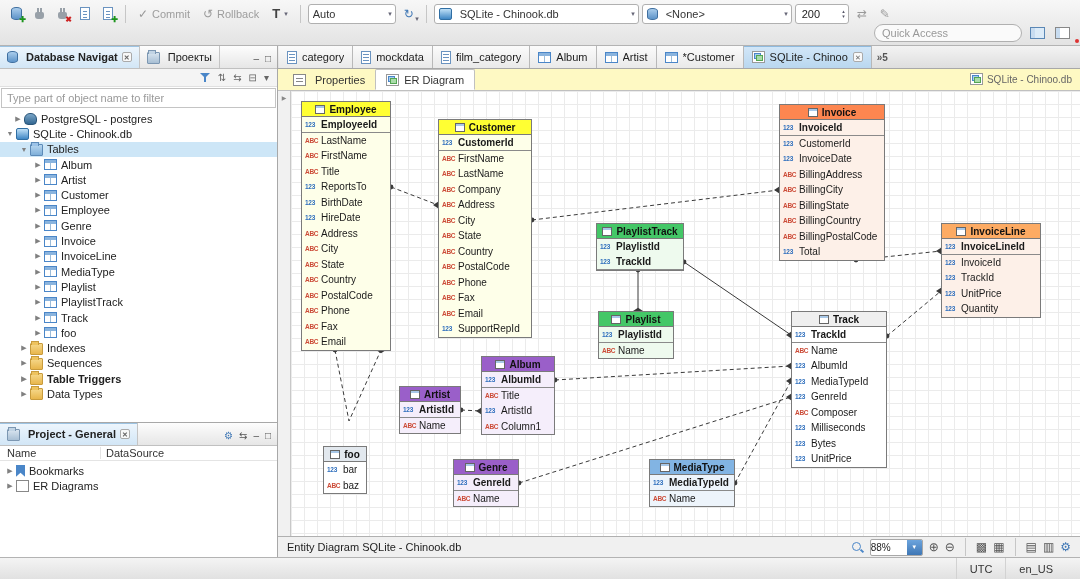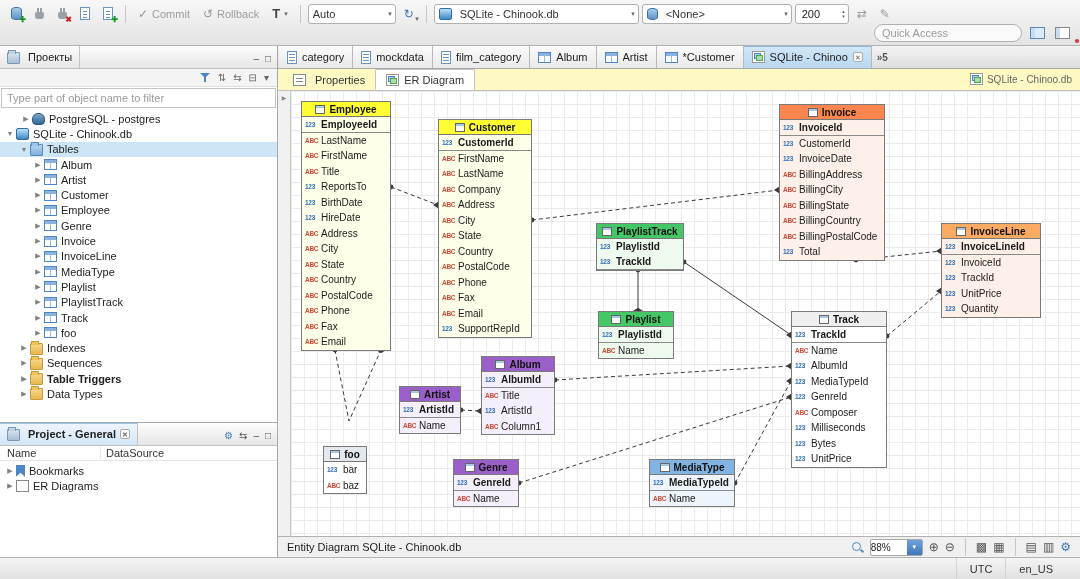--- a/index.html
+++ b/index.html
@@ -220,39 +220,44 @@
           <span class="persp"></span>
         </span>
     </div>
   </div>
 
   <div class="main">
 
     <div class="sidebar">
       <div style="height:377px; display:flex; flex-direction:column; border-bottom:1px solid #a8a8a8;">
         <div class="panel-tabs">
+          <div class="ptab active">
+            <span class="ti db-nav"></span>
+            <span>Database Navigat</span>
+            <span class="close">✕</span>
+          </div>
           <div class="ptab">
             <span class="ti projects"></span>
             <span>Проекты</span>
           </div>
           <span class="corner-icons">
             <span>–</span>
             <span>□</span>
           </span>
         </div>
         <div class="tree-toolbar">
           <span class="funnel"></span>
           <span>⇅</span>
           <span>⇆</span>
           <span>⊟</span>
           <span>▾</span>
         </div>
         <input class="filter-input" placeholder="Type part of object name to filter" style="">
         <div class="tree">
-            <div class="tree-row" style="padding-left: 20px;">
+            <div class="tree-row" style="padding-left: 12px;">
               <span class="expander">▶</span>
               <span class="ti postgres"></span>
               <span class="tlabel">PostgreSQL - postgres</span>
             </div>
             <div class="tree-row" style="padding-left: 4px;">
               <span class="expander">▼</span>
               <span class="ti sqlite"></span>
               <span class="tlabel">SQLite - Chinook.db</span>
             </div>
             <div class="tree-row selected" style="padding-left: 18px;">

